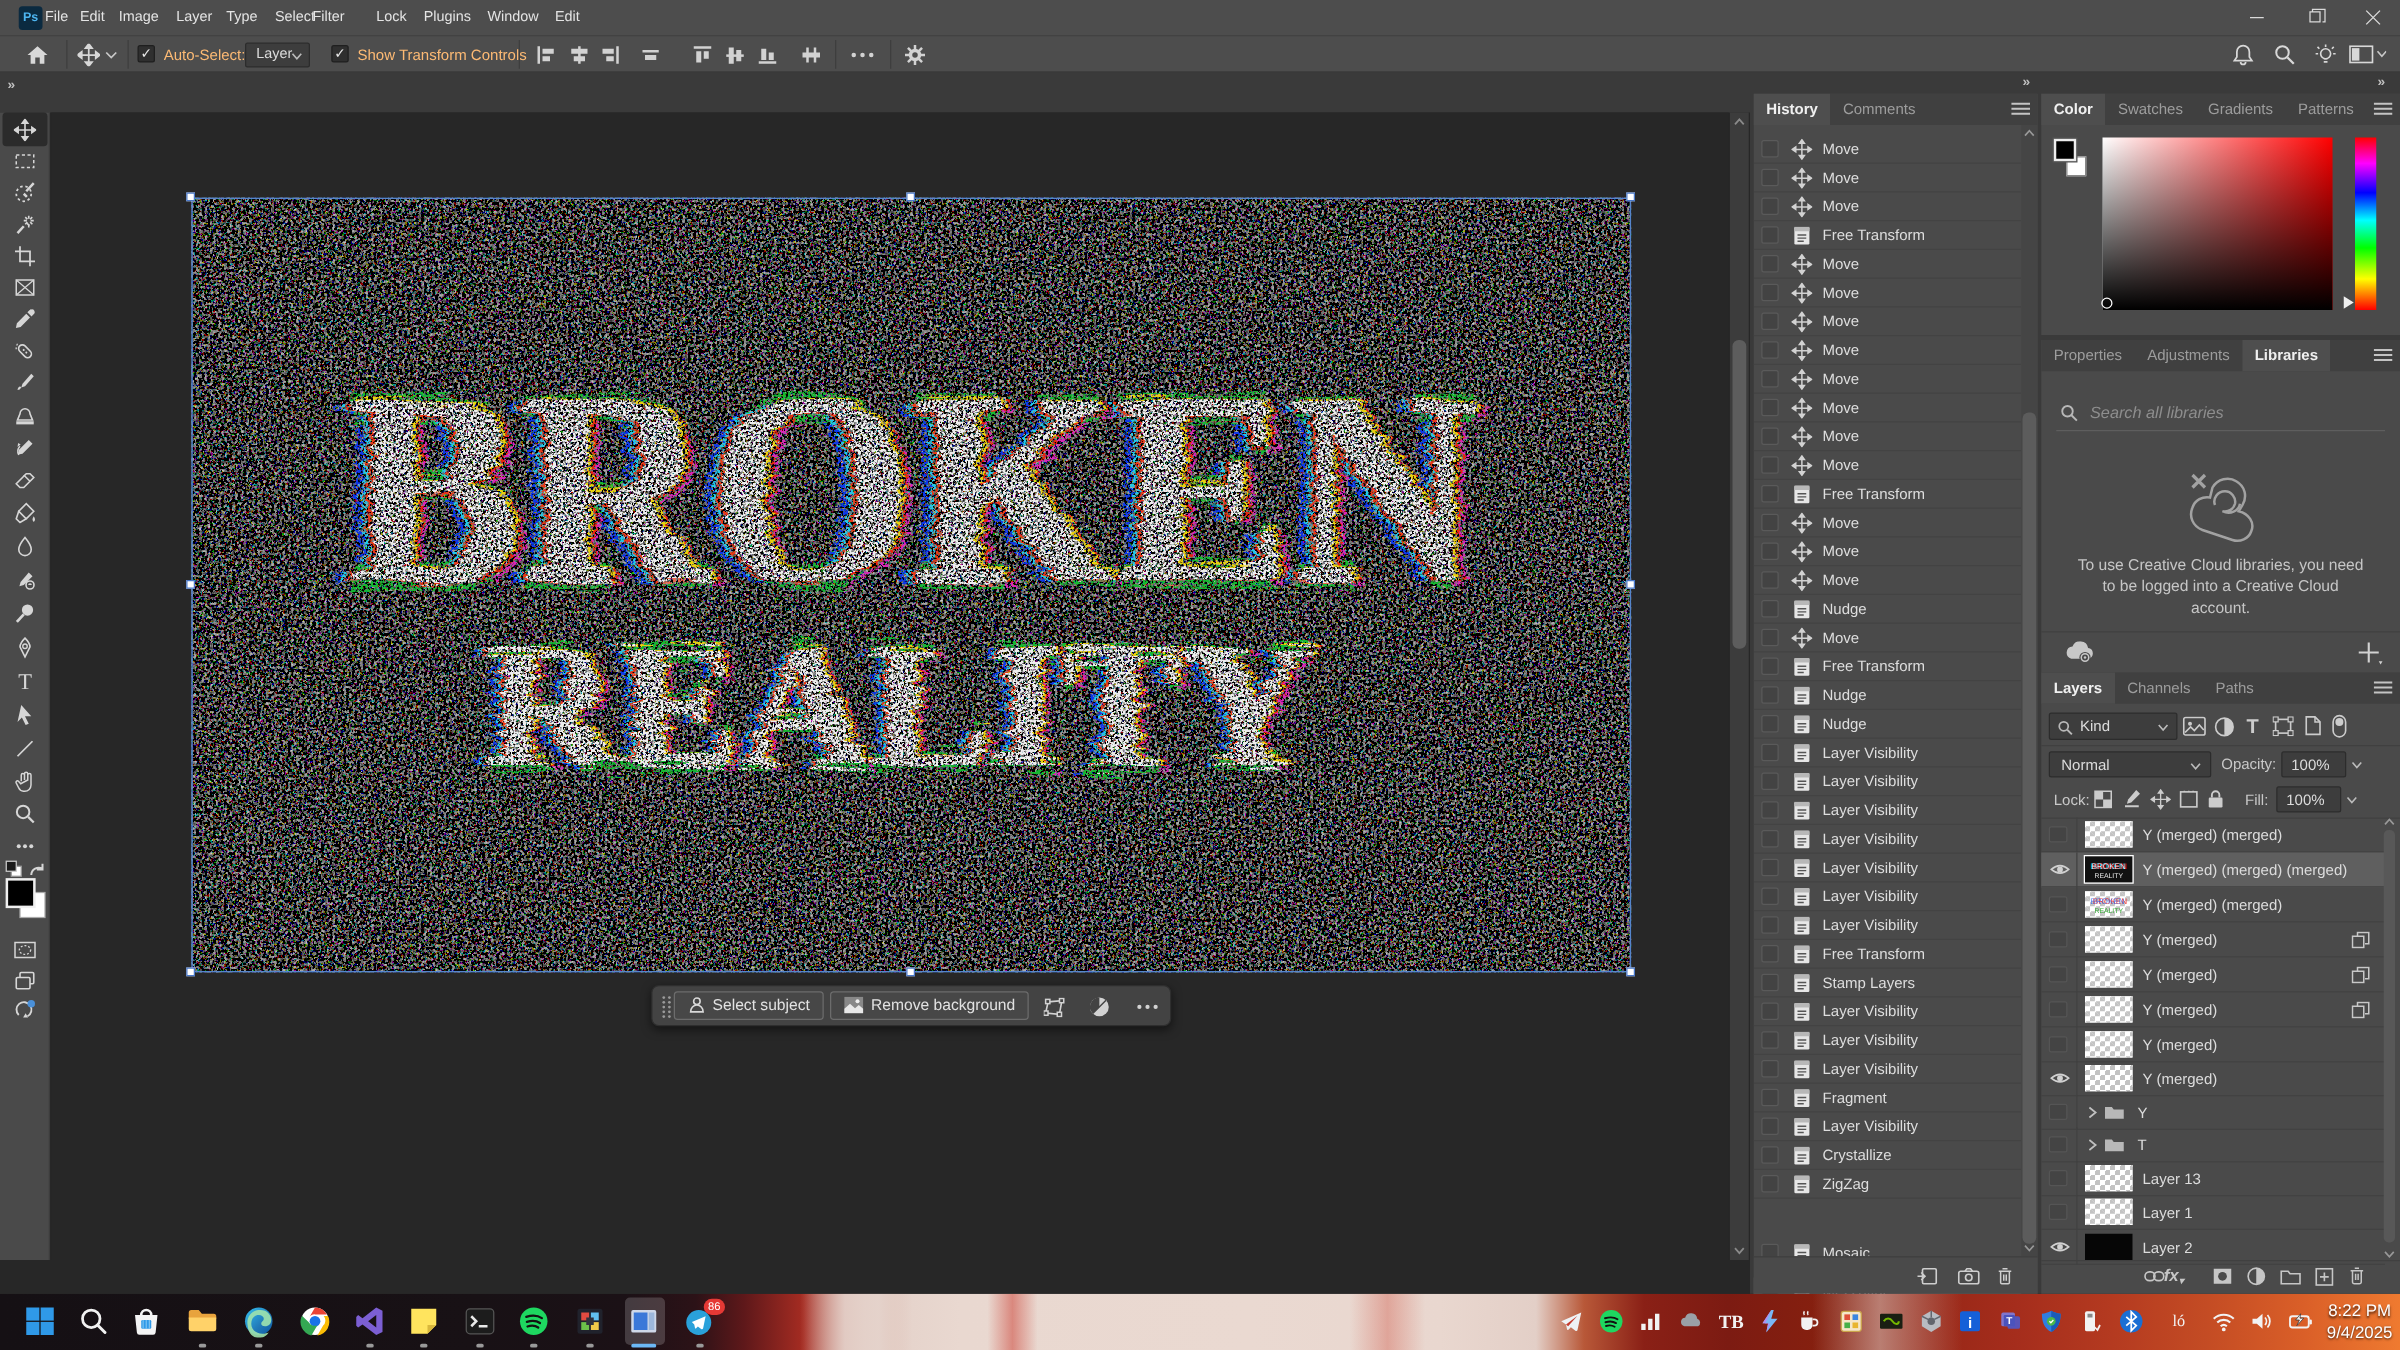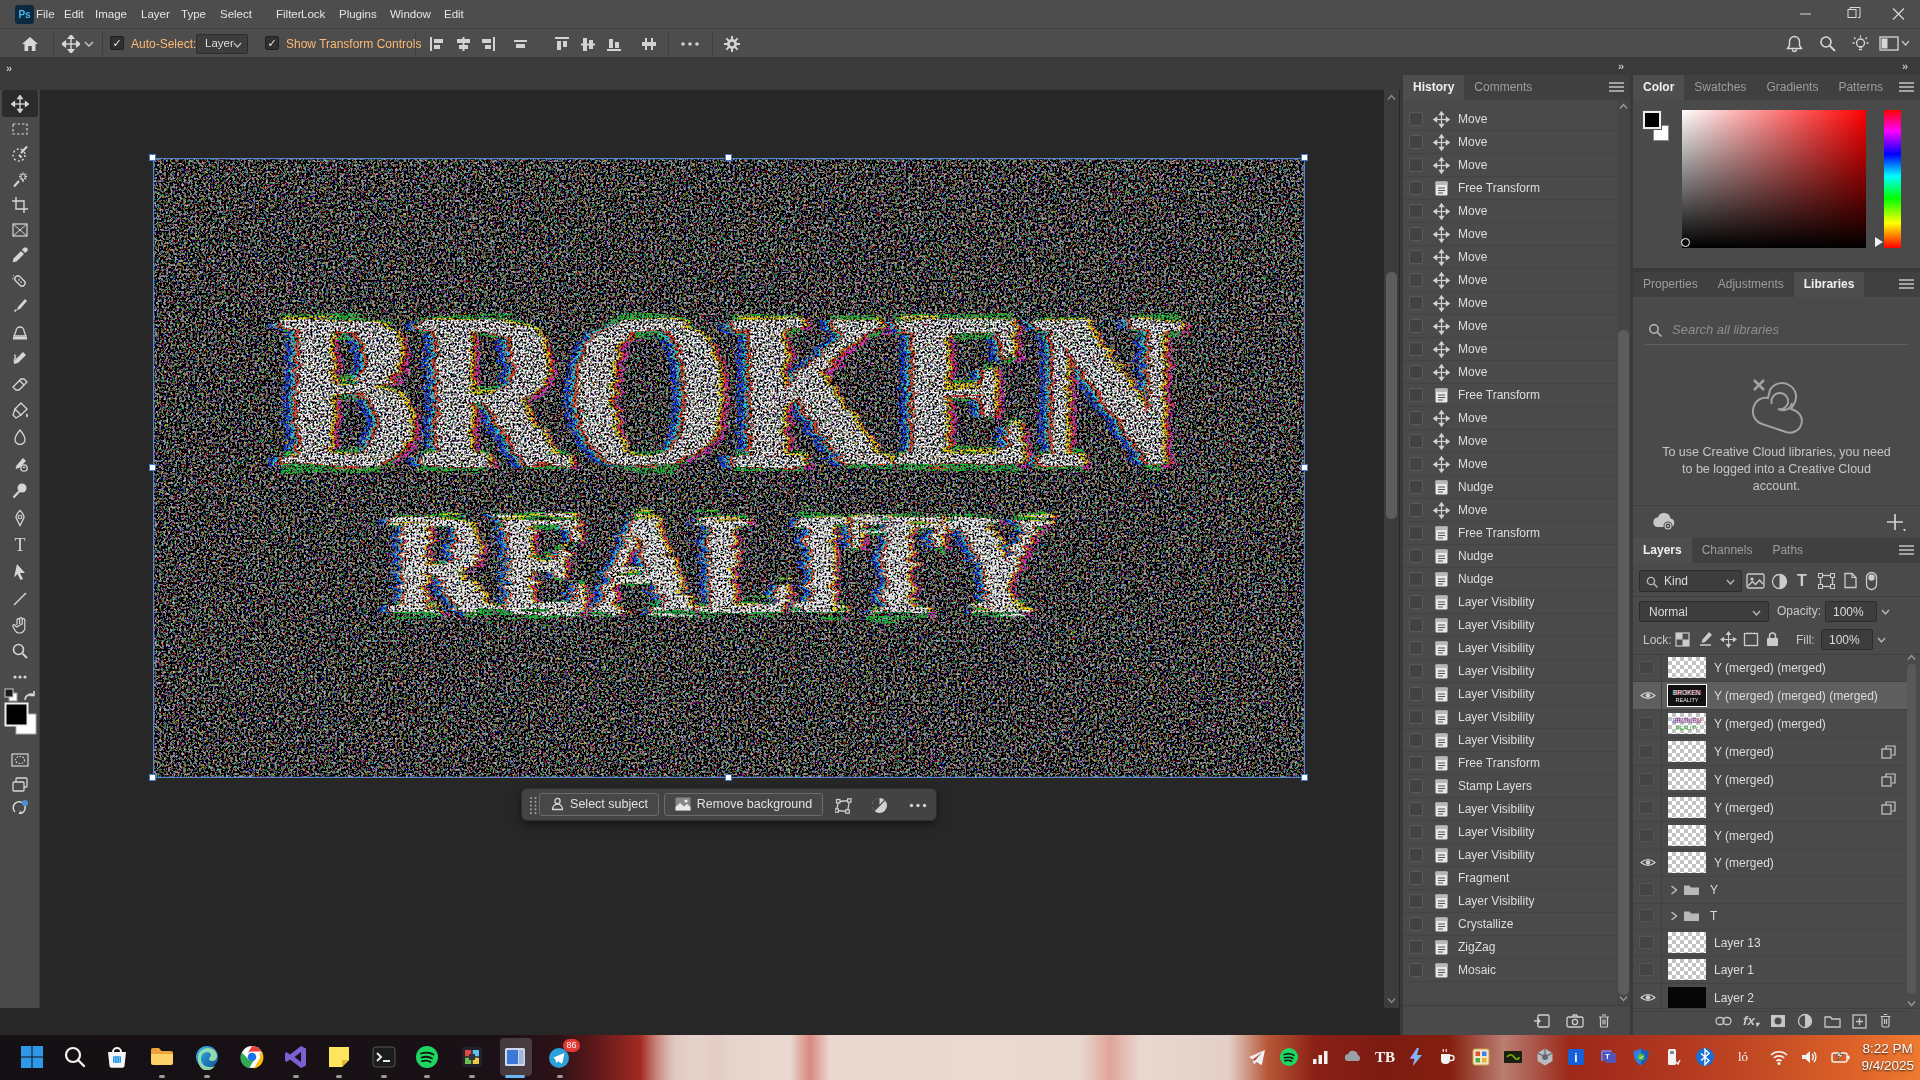--- a/index.html
+++ b/index.html
@@ -72,21 +72,21 @@
 </style></head><body>
 <div id="app">
 <div id="titlebar">
       <div id="pslogo">Ps</div>
       <div class="menuitem" style="position:absolute;left:36px">File</div>
       <div class="menuitem" style="position:absolute;left:64px">Edit</div>
       <div class="menuitem" style="position:absolute;left:95px">Image</div>
       <div class="menuitem" style="position:absolute;left:141px">Layer</div>
       <div class="menuitem" style="position:absolute;left:181px">Type</div>
       <div class="menuitem" style="position:absolute;left:220px">Select</div>
-      <div class="menuitem" style="position:absolute;left:276px">Filter</div>
+      <div class="menuitem" style="position:absolute;left:250px">Filter</div>
       <div class="menuitem" style="position:absolute;left:301px">Lock</div>
       <div class="menuitem" style="position:absolute;left:339px">Plugins</div>
       <div class="menuitem" style="position:absolute;left:390px">Window</div>
       <div class="menuitem" style="position:absolute;left:444px">Edit</div>
       <div id="winbtns">
 <svg width="138" height="28">
 <line x1="18" y1="14" x2="29" y2="14" stroke="#dadada" stroke-width="1"></line>
 <rect x="66" y="9.5" width="8" height="8" fill="none" stroke="#dadada" stroke-width="1"></rect>
 <path d="M68 9.5 v-2 h10 v10 h-2" fill="none" stroke="#dadada" stroke-width="1"></path>
 <path d="M111 8.5 l11 11 M122 8.5 l-11 11" stroke="#dadada" stroke-width="1.1"></path>
@@ -858,21 +858,21 @@
         </div>
         <div class="hrow" style="top:861px;">
           <div class="hcb"></div>
           <svg class="licon" width="17" height="17">
             <rect x="2.5" y="1.5" width="12" height="14" rx="1" fill="#e6e6e6"></rect>
             <rect x="2.5" y="1.5" width="12" height="3.5" fill="#b8b8b8"></rect>
             <path d="M5 8 h7 M5 10.5 h7 M5 13 h5" stroke="#555" stroke-width="1.1"></path>
           </svg>
           <div class="txt">ZigZag</div>
         </div>
-        <div class="hrow" style="top:884px;padding-left:46px;">
+        <div class="hrow" style="top:916px;padding-left:46px;">
           <div class="hcb"></div>
           <svg class="licon" width="17" height="17">
             <rect x="2.5" y="1.5" width="12" height="14" rx="1" fill="#e6e6e6"></rect>
             <rect x="2.5" y="1.5" width="12" height="3.5" fill="#b8b8b8"></rect>
             <path d="M5 8 h7 M5 10.5 h7 M5 13 h5" stroke="#555" stroke-width="1.1"></path>
           </svg>
           <div class="txt">Mosaic</div>
         </div>
         <div class="hrow" style="top:907px;background:#5e5e5e;margin-top:40px;">
           <div class="hcb"></div>
@@ -1178,21 +1178,21 @@
             <path d="M1 1.5 L4.5 5.5 L8 1.5" fill="none" stroke="#999" stroke-width="1.3"></path>
           </svg>
         </div>
         <div class="abs" style="left:0;top:470px;width:287px;height:27px;border-top:1px solid #404040">
 <svg class="abs" style="left:82px;top:7px" width="17" height="10">
             <g fill="none" stroke="#c6c6c6" stroke-width="1.3">
               <rect x="1" y="1.5" width="8" height="7" rx="3.5"></rect>
               <rect x="8" y="1.5" width="8" height="7" rx="3.5"></rect>
             </g>
           </svg>
-<div class="abs" style="left:110px;top:4px;font-size:13.5px;font-style:italic;font-weight:bold;color:#c6c6c6">fx<span style="font-size:8px;vertical-align:-2px">▾</span></div>
+<div class="abs" style="left:98px;top:4px;font-size:13.5px;font-style:italic;font-weight:bold;color:#c6c6c6">fx<span style="font-size:8px;vertical-align:-2px">▾</span></div>
 <svg class="abs" style="left:137px;top:5px" width="16" height="14">
             <rect x="1" y="1" width="14" height="12" fill="#c6c6c6"></rect>
             <circle cx="8" cy="7" r="3.5" fill="#4a4a4a"></circle>
           </svg>
 <svg class="abs" style="left:164px;top:4px" width="16" height="16">
             <circle cx="8" cy="8" r="6.5" fill="none" stroke="#c6c6c6" stroke-width="1.3"></circle>
             <path d="M8 1.5 a6.5 6.5 0 0 1 0 13 Z" fill="#c6c6c6"></path>
           </svg>
 <svg class="abs" style="left:191px;top:6px" width="17" height="13">
             <path d="M1 2 h5.5 l1.5 2 h8 v8 h-15 Z" fill="none" stroke="#c6c6c6" stroke-width="1.3"></path>

